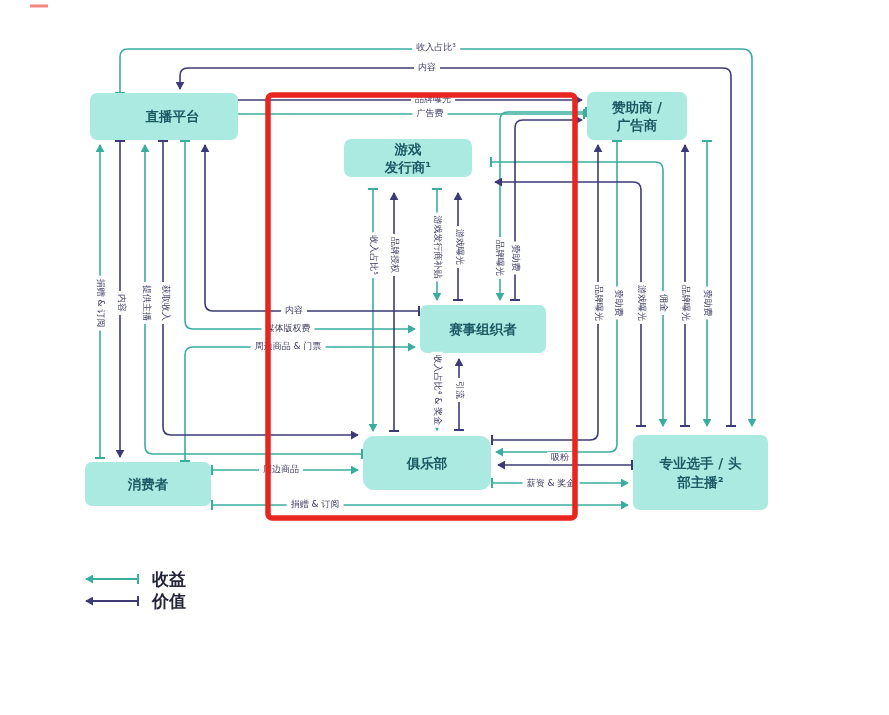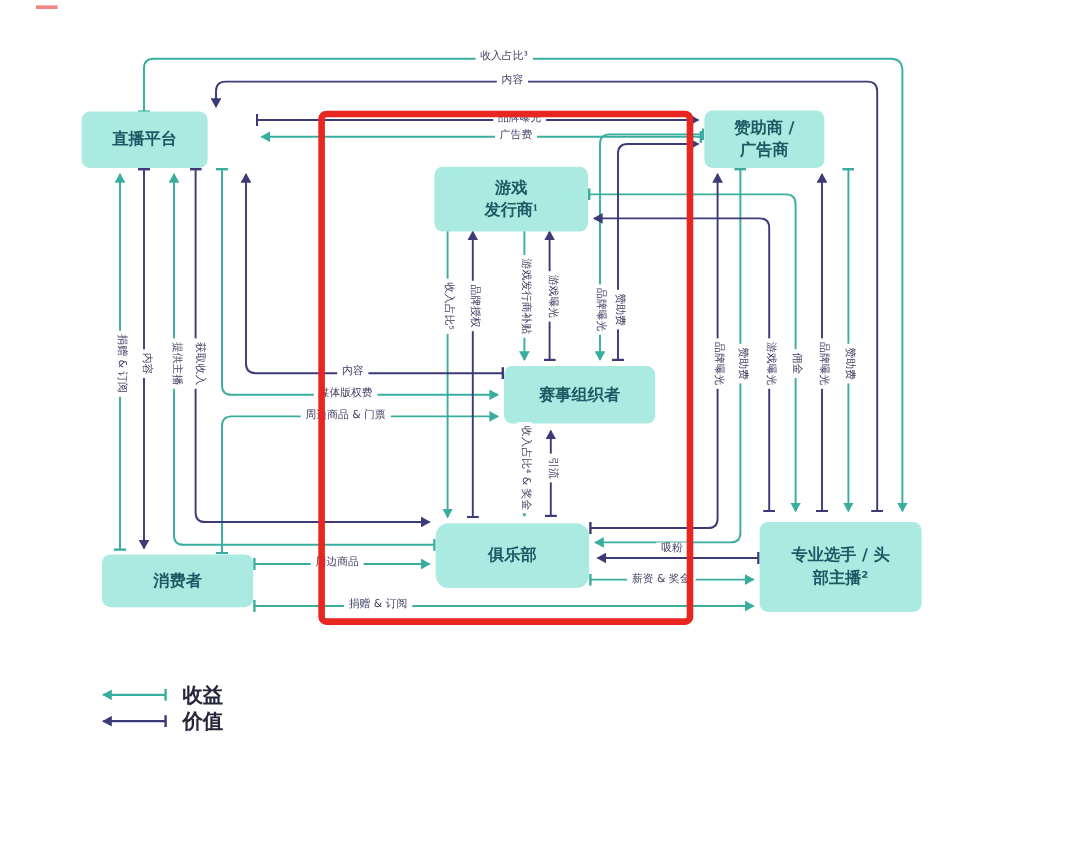--- a/index.html
+++ b/index.html
@@ -83,46 +83,46 @@
       <path d="M458,300 V193" stroke="#3C3B77" marker-start="url(#teD)" marker-end="url(#arD)"></path>
       <path d="M515,300 V128 Q515,120 523,120 H582" stroke="#3C3B77" marker-start="url(#teD)" marker-end="url(#arD)"></path>
       <path d="M492,440 H590 Q598,440 598,432 V145" stroke="#3C3B77" marker-start="url(#teD)" marker-end="url(#arD)"></path>
       <path d="M641,426 V190 Q641,182 633,182 H495" stroke="#3C3B77" marker-start="url(#teD)" marker-end="url(#arD)"></path>
       <path d="M685,426 V145" stroke="#3C3B77" marker-start="url(#teD)" marker-end="url(#arD)"></path>
       <path d="M459,430 V359" stroke="#3C3B77" marker-start="url(#teD)" marker-end="url(#arD)"></path>
       <path d="M632,465 H498" stroke="#3C3B77" marker-start="url(#teD)" marker-end="url(#arD)"></path>
     </g>
   </svg>
 
-  <div class="box" style="left:68px;top:93px;width:105px;height:47px;">
+  <div class="box" style="left:90px;top:93px;width:131px;height:47px;padding-left:17px;">
       <span>直播平台</span>
     </div>
   <div class="box" style="left:587px;top:92px;width:100px;height:48px;">
       <span>赞助商 /
 广告商</span>
     </div>
-  <div class="box" style="left:362px;top:139px;width:128px;height:54px;font-family:Liberation Serif, serif;">
+  <div class="box" style="left:344px;top:139px;width:128px;height:38px;">
       <span>游戏
 发行商¹</span>
     </div>
   <div class="box" style="left:420px;top:305px;width:126px;height:48px;">
       <span>赛事组织者</span>
     </div>
   <div class="box" style="left:363px;top:436px;width:128px;height:54px;border-radius:11px;">
       <span>俱乐部</span>
     </div>
   <div class="box" style="left:85px;top:462px;width:126px;height:44px;">
       <span>消费者</span>
     </div>
   <div class="box" style="left:633px;top:435px;width:135px;height:75px;">
       <span>专业选手 / 头
 部主播²</span>
     </div>
 
-  <div class="elabel" style="left:420px;top:48px;text-align:right;">收入占比³</div>
+  <div class="elabel" style="left:436px;top:48px;text-align:right;">收入占比³</div>
   <div class="elabel" style="left:427px;top:68px;">内容</div>
   <div class="elabel" style="left:433px;top:100px;">品牌曝光</div>
   <div class="elabel" style="left:430px;top:114px;">广告费</div>
   <div class="elabel" style="left:294px;top:311px;">内容</div>
   <div class="elabel" style="left:288px;top:329px;">媒体版权费</div>
   <div class="elabel" style="left:288px;top:347px;">周边商品 &amp; 门票</div>
   <div class="elabel" style="left:281px;top:470px;">周边商品</div>
   <div class="elabel" style="left:315px;top:505px;">捐赠 &amp; 订阅</div>
   <div class="elabel" style="left:560px;top:458px;">吸粉</div>
   <div class="elabel" style="left:551px;top:484px;">薪资 &amp; 奖金</div>

